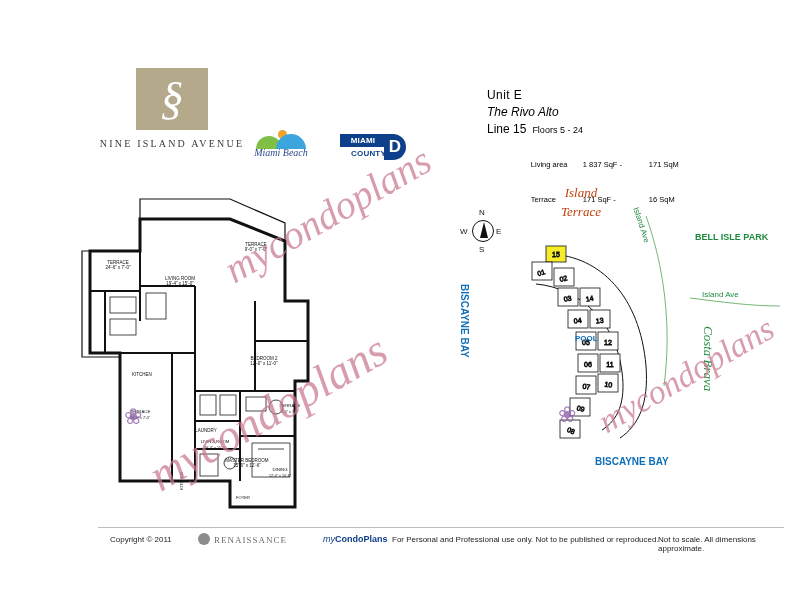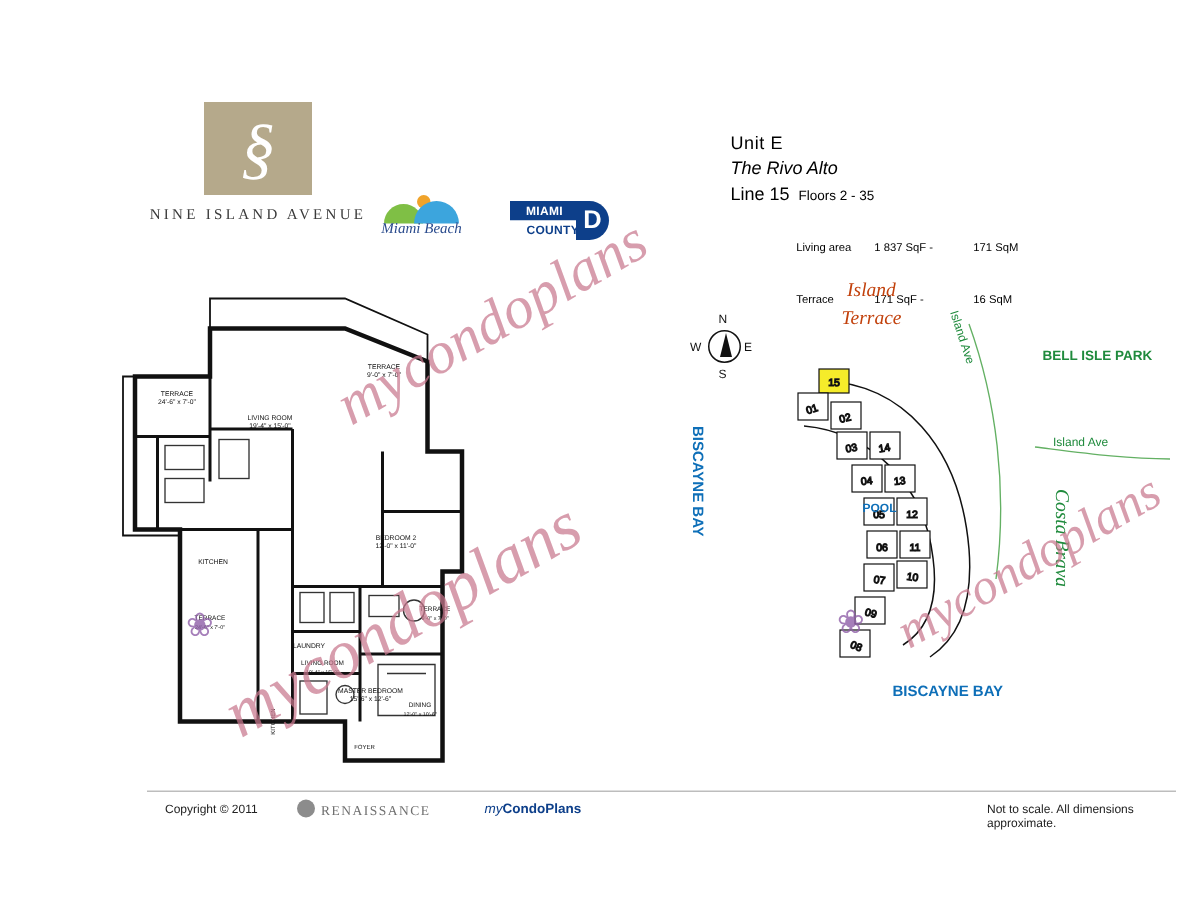--- a/index.html
+++ b/index.html
@@ -395,21 +395,21 @@
     <div class="md-badge">
       <div class="md-top">MIAMI</div>
       <div class="md-bottom">COUNTY</div>
       <div class="md-d">D</div>
     </div>
 
     <div class="unit-info">
       <div class="u-line1">Unit E</div>
       <div class="u-line2">The Rivo Alto</div>
       <div class="u-line3">
-        <span>Line 15</span><span class="floors">Floors 2 - 35</span>
+        <span>Line 15</span><span class="floors">Floors 5 - 24</span>
       </div>
       <div class="u-specs">
         <div class="row">
           <span class="lbl">Living area</span><span class="v1">1 837 SqF -</span><span>171 SqM</span>
         </div>
         <div class="row">
           <span class="lbl">Terrace</span><span class="v1">171 SqF -</span><span>16 SqM</span>
         </div>
       </div>
     </div>
@@ -591,17 +591,18 @@
 
     <div class="footer">
       <div class="rule"></div>
       <div class="copyright">Copyright © 2011</div>
       <div class="renaissance">
         <span class="ren-mark"></span><span>RENAISSANCE</span>
       </div>
       <div class="mcp">
         <span class="my">my</span><span>CondoPlans</span>
       </div>
+      <div class="usage">For Personal and Professional use only.  Not to be published or reproduced.</div>
       <div class="scale">Not to scale.  All dimensions approximate.</div>
     </div>
 
   </div>
 </div>
 
 </body></html>

